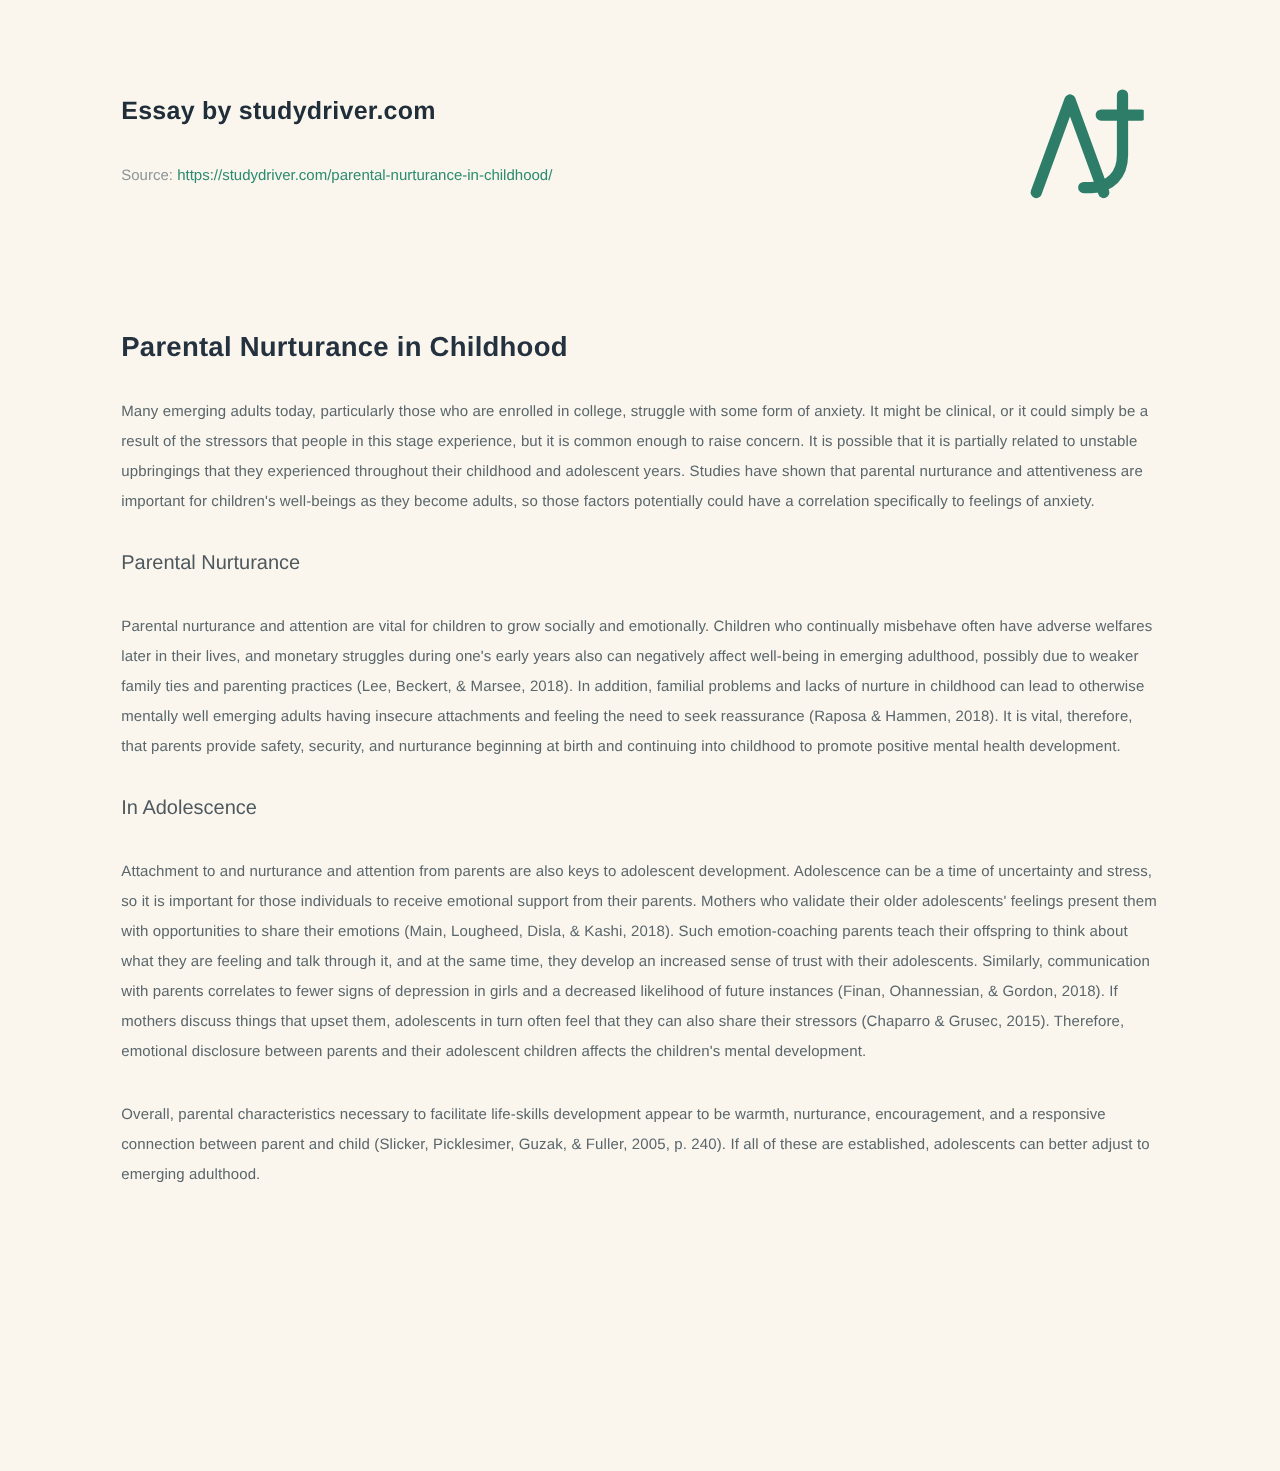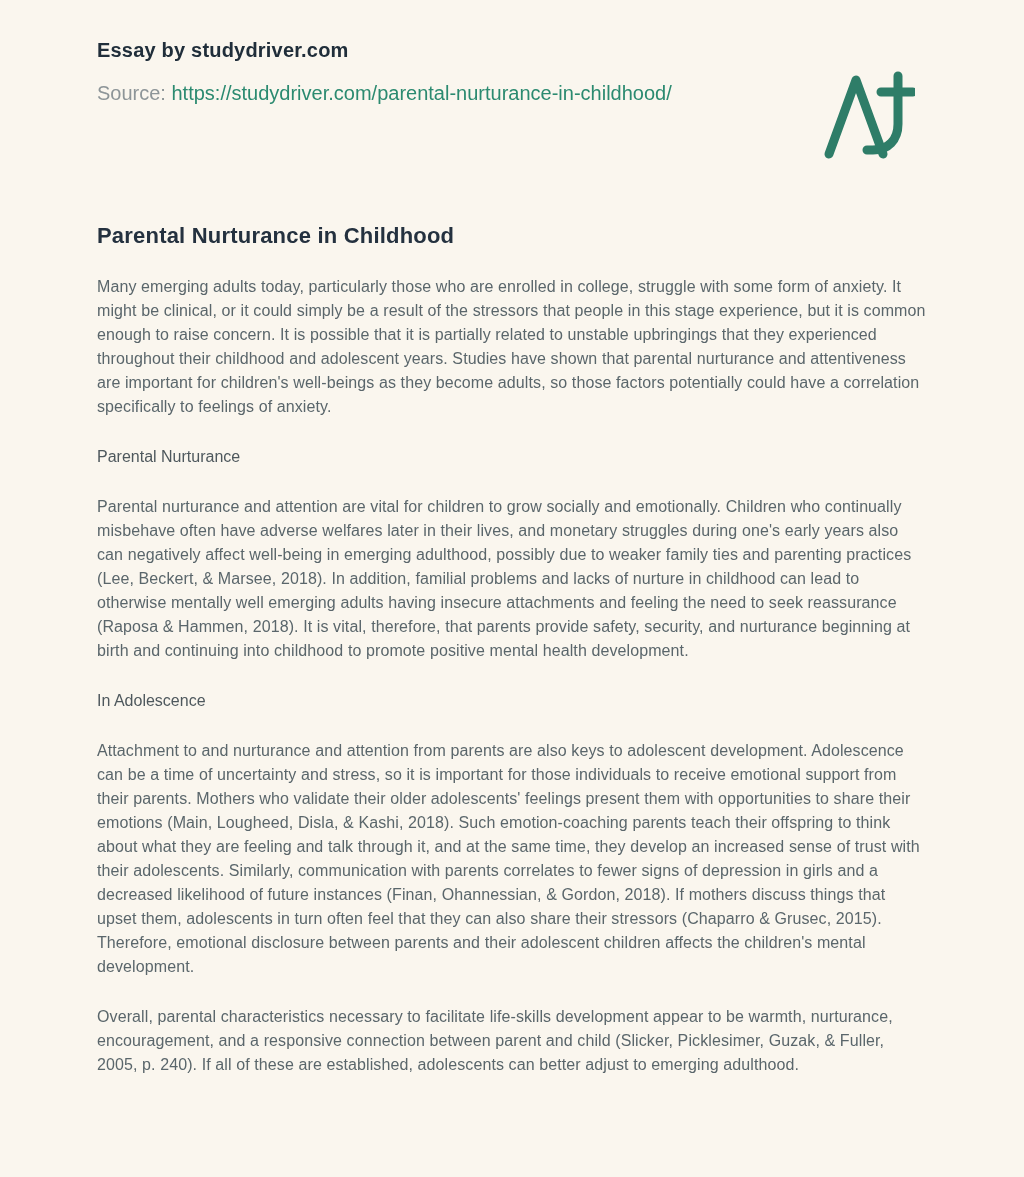--- a/index.html
+++ b/index.html
@@ -11,33 +11,33 @@
     font-family: "Liberation Sans", "DejaVu Sans", sans-serif;
     position: relative;
   }
   .page {
     width: 1024px;
     height: 1177px;
     padding: 0 97px;
     position: relative;
   }
   .header {
-    padding-top: 39px;
+    padding-top: 78px;
     position: relative;
     margin-bottom: 118px;
   }
   .byline {
     font-size: 20px;
     font-weight: 700;
     color: #202e3a;
     letter-spacing: 0.2px;
   }
   .source-row {
-    margin-top: 20px;
-    font-size: 20px;
+    margin-top: 32px;
+    font-size: 12px;
   }
   .source-label { color: #8d9598; }
   .source-link {
     color: #2b8a70;
     text-decoration: none;
     cursor: pointer;
   }
   .logo {
     position: absolute;
     top: 68px;
@@ -47,21 +47,21 @@
   }
   .logo svg { width: 100%; height: 100%; display: block; }
   .title {
     font-size: 22px;
     font-weight: 700;
     color: #24313f;
     letter-spacing: 0.2px;
     margin-bottom: 26px;
   }
   .para {
-    font-size: 16px;
+    font-size: 12px;
     line-height: 24px;
     color: #5a666b;
     margin-bottom: 26px;
     letter-spacing: 0.1px;
   }
   .subhead {
     font-size: 16px;
     line-height: 24px;
     font-weight: 400;
     color: #4e585d;

